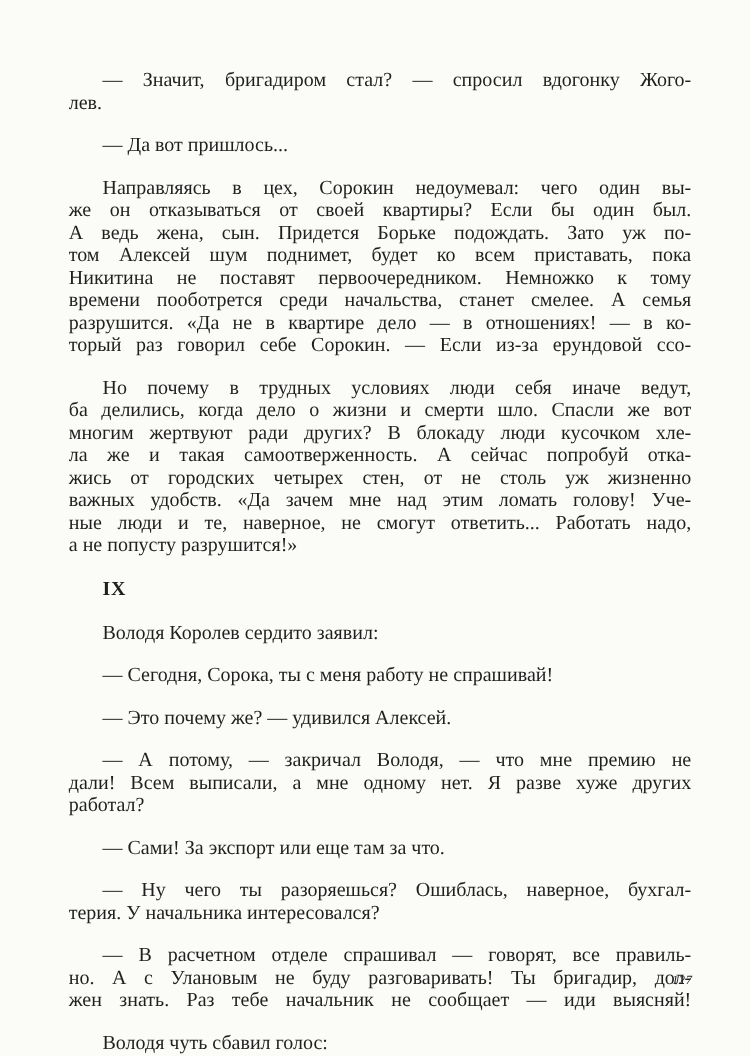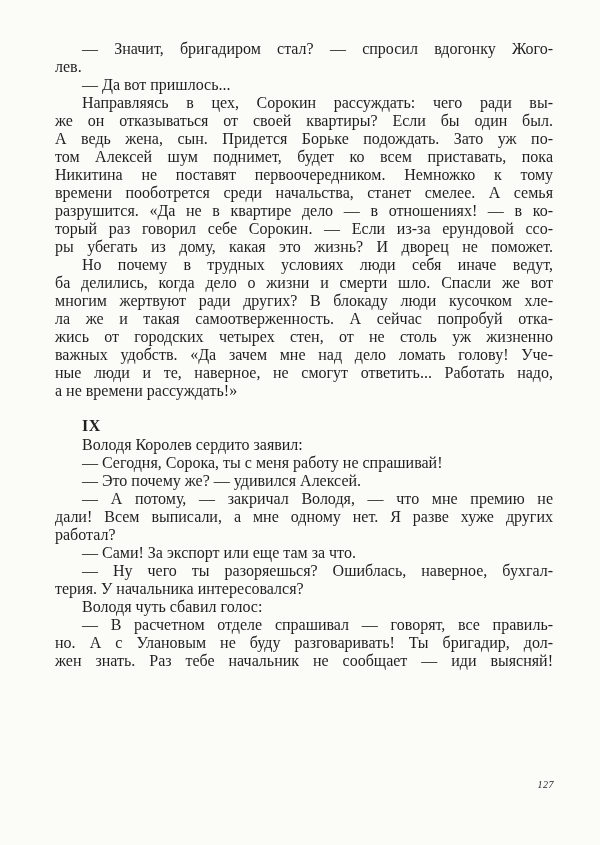--- a/index.html
+++ b/index.html
@@ -30,20 +30,21 @@
     font-size: 16px;
     line-height: 18px;
     text-align: justify;
     white-space: normal;
   }
   .line.jl {
     text-align-last: justify;
   }
   .line.first {
     text-indent: 27px;
+    margin-top: 16px;
   }
   .heading {
     font-weight: bold;
     font-size: 16px;
     line-height: 20px;
     text-indent: 27px;
     letter-spacing: 0.5px;
     margin-top: 16px;
   }
   .page-number {
@@ -61,39 +62,38 @@
 <div class="page">
   <div class="text-column">
       <div class="paragraph">
         <div class="line jl first">— Значит, бригадиром стал? — спросил вдогонку Жого-</div>
         <div class="line">лев.</div>
       </div>
       <div class="paragraph">
         <div class="line first">— Да вот пришлось...</div>
       </div>
       <div class="paragraph">
-        <div class="line jl first">Направляясь в цех, Сорокин рассуждать: чего ради вы-</div>
+        <div class="line jl first">Направляясь в цех, Сорокин недоумевал: чего один вы-</div>
         <div class="line jl">же он отказываться от своей квартиры? Если бы один был.</div>
         <div class="line jl">А ведь жена, сын. Придется Борьке подождать. Зато уж по-</div>
         <div class="line jl">том Алексей шум поднимет, будет ко всем приставать, пока</div>
         <div class="line jl">Никитина не поставят первоочередником. Немножко к тому</div>
         <div class="line jl">времени пооботрется среди начальства, станет смелее. А семья</div>
         <div class="line jl">разрушится. «Да не в квартире дело — в отношениях! — в ко-</div>
         <div class="line jl">торый раз говорил себе Сорокин. — Если из-за ерундовой ссо-</div>
-        <div class="line jl">ры убегать из дому, какая это жизнь? И дворец не поможет.</div>
       </div>
       <div class="paragraph">
         <div class="line jl first">Но почему в трудных условиях люди себя иначе ведут,</div>
         <div class="line jl">ба делились, когда дело о жизни и смерти шло. Спасли же вот</div>
         <div class="line jl">многим жертвуют ради других? В блокаду люди кусочком хле-</div>
         <div class="line jl">ла же и такая самоотверженность. А сейчас попробуй отка-</div>
         <div class="line jl">жись от городских четырех стен, от не столь уж жизненно</div>
-        <div class="line jl">важных удобств. «Да зачем мне над дело ломать голову! Уче-</div>
+        <div class="line jl">важных удобств. «Да зачем мне над этим ломать голову! Уче-</div>
         <div class="line jl">ные люди и те, наверное, не смогут ответить... Работать надо,</div>
-        <div class="line">а не времени рассуждать!»</div>
+        <div class="line">а не попусту разрушится!»</div>
       </div>
       <div class="heading">IX</div>
       <div class="paragraph">
         <div class="line first">Володя Королев сердито заявил:</div>
       </div>
       <div class="paragraph">
         <div class="line first">— Сегодня, Сорока, ты с меня работу не спрашивай!</div>
       </div>
       <div class="paragraph">
         <div class="line first">— Это почему же? — удивился Алексей.</div>
@@ -106,22 +106,22 @@
       <div class="paragraph">
       </div>
       <div class="paragraph">
         <div class="line first">— Сами! За экспорт или еще там за что.</div>
       </div>
       <div class="paragraph">
         <div class="line jl first">— Ну чего ты разоряешься? Ошиблась, наверное, бухгал-</div>
         <div class="line">терия. У начальника интересовался?</div>
       </div>
       <div class="paragraph">
-        <div class="line first">Володя чуть сбавил голос:</div>
-      </div>
-      <div class="paragraph">
         <div class="line jl first">— В расчетном отделе спрашивал — говорят, все правиль-</div>
         <div class="line jl">но. А с Улановым не буду разговаривать! Ты бригадир, дол-</div>
         <div class="line jl">жен знать. Раз тебе начальник не сообщает — иди выясняй!</div>
+      </div>
+      <div class="paragraph">
+        <div class="line first">Володя чуть сбавил голос:</div>
       </div>
     </div>
   <div class="page-number">127</div>
 </div>
 
 </body></html>

